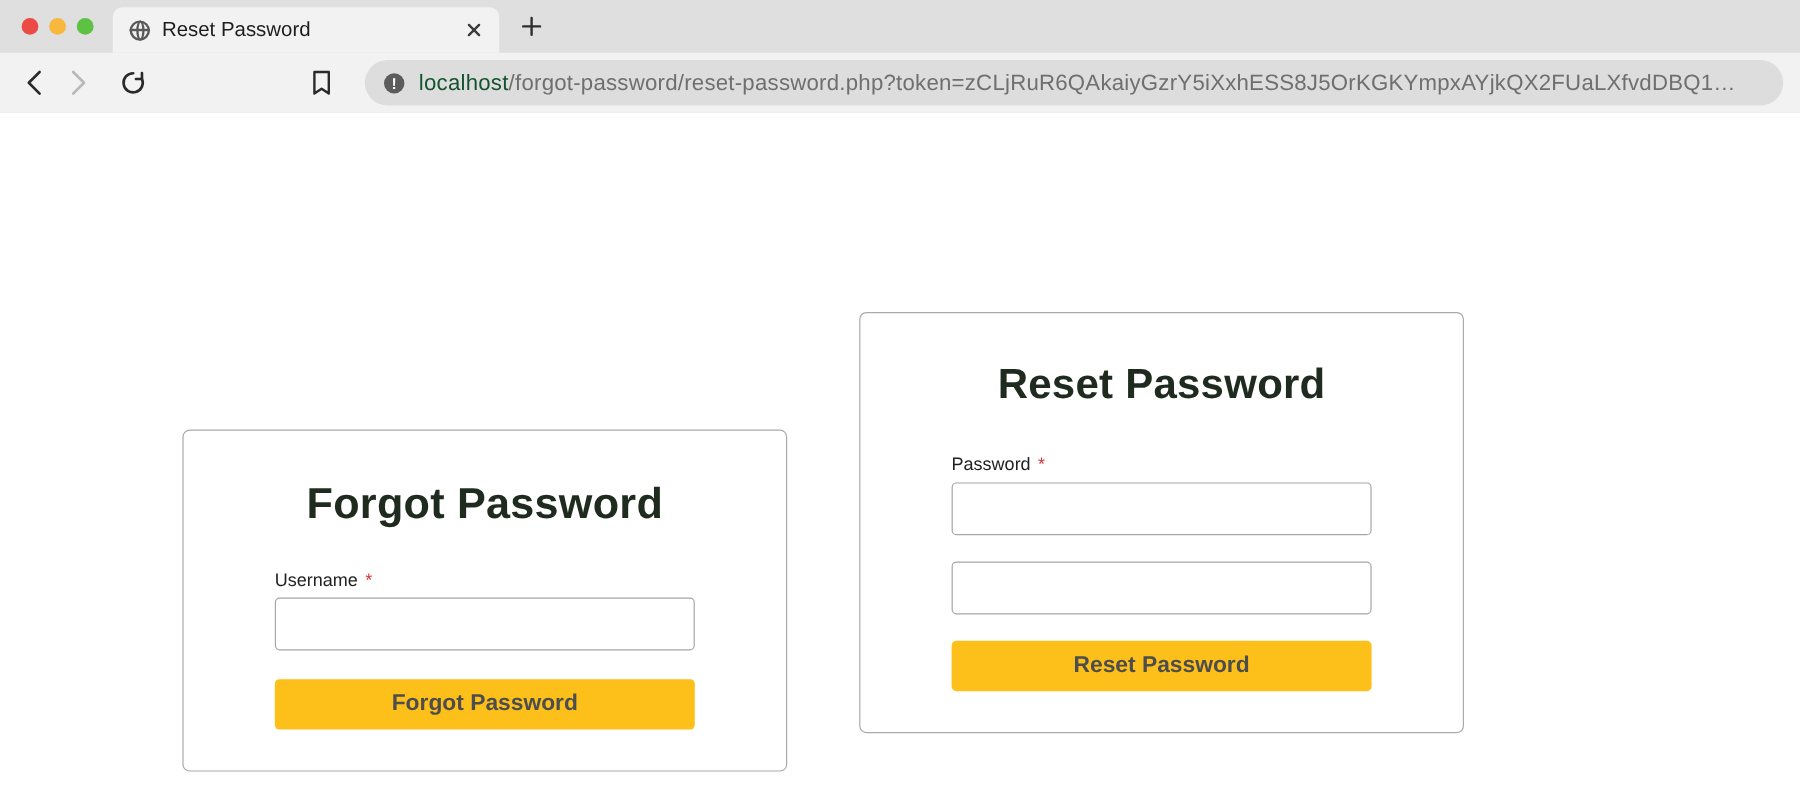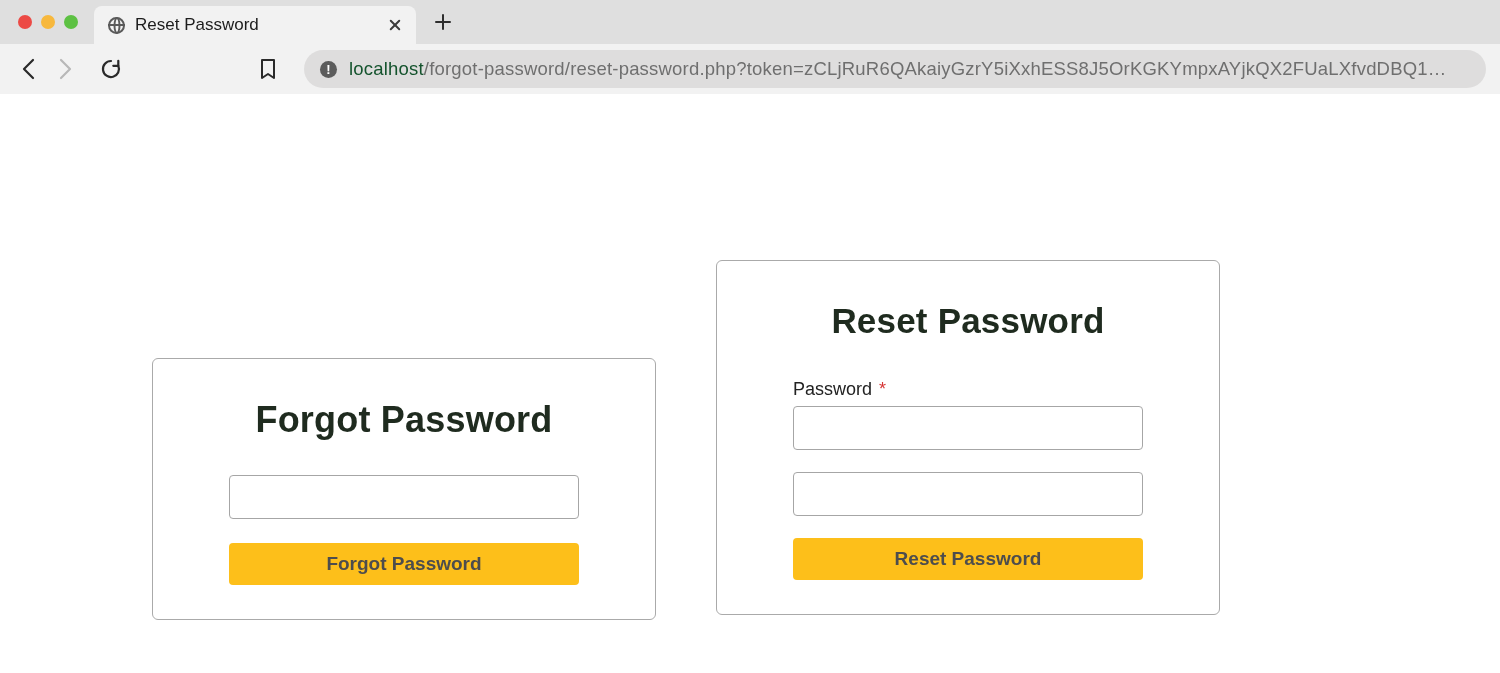--- a/index.html
+++ b/index.html
@@ -35,21 +35,21 @@
 
     .urlbar { flex:1; height:38px; background:#dedddd; border-radius:19px; display:flex; align-items:center; padding:0 16px; overflow:hidden; }
     .urlbar .info-ico { width:17px; height:17px; border-radius:50%; background:#5c5c5c; color:#fff; display:flex; align-items:center; justify-content:center; font-weight:700; font-size:13px; margin-right:12px; flex:0 0 auto; }
     .url { font-size:18.5px; white-space:nowrap; overflow:hidden; text-overflow:ellipsis; color:#6f6f6f; letter-spacing:.2px; }
     .url .host { color:#14532d; }
 
     
     .page { position:relative; height:579px; background:#fff; }
     .card { position:absolute; border:1px solid #aaa; border-radius:6px; background:#fff; padding:40px 76px 34px; }
     .card h1 { font-size:34px; font-weight:700; color:#1f2b1f; text-align:center; margin-bottom:34px; letter-spacing:.2px; }
-    .field-label { font-size:18px; color:#222; margin-bottom:6px; }
+    .field-label { font-size:15px; color:#222; margin-bottom:6px; }
     .field-label .req { color:#d63636; margin-left:2px; }
     .field-input { width:100%; height:44px; border:1px solid #a6a6a6; border-radius:4px; background:#fff; font-size:18px; padding:0 10px; }
     .field { margin-bottom:24px; }
     .btn-primary { display:block; width:100%; height:42px; background:#fdbf1a; border:none; border-radius:4px; color:#4d4d4d; font-size:19px; font-weight:600; cursor:pointer; }
 
     .card.forgot { left:152px; top:264px; width:504px; }
     .card.forgot h1 { font-size:36px; }
     .card.reset  { left:716px; top:166px; width:504px; }
     .card.reset .field{ margin-bottom:22px; }
     .card.reset h1 { font-size:35px; margin-bottom:38px; }
@@ -100,20 +100,24 @@
       <span class="url"><span class="host">localhost</span><span>/forgot-password/reset-password.php?token=zCLjRuR6QAkaiyGzrY5iXxhESS8J5OrKGKYmpxAYjkQX2FUaLXfvdDBQ1…</span></span>
     </div>
   </div>
 </div>
 
 <div class="page">
 
   <div class="card forgot">
     <h1>Forgot Password</h1>
     <div class="field">
+      <div class="field-label">
+        <span>Username</span>
+        <span class="req">*</span>
+      </div>
       <input class="field-input" type="text" value="" style="">
     </div>
     <button class="btn-primary">Forgot Password</button>
   </div>
 
   <div class="card reset">
     <h1>Reset Password</h1>
     <div class="field">
       <div class="field-label">
         <span>Password</span>

